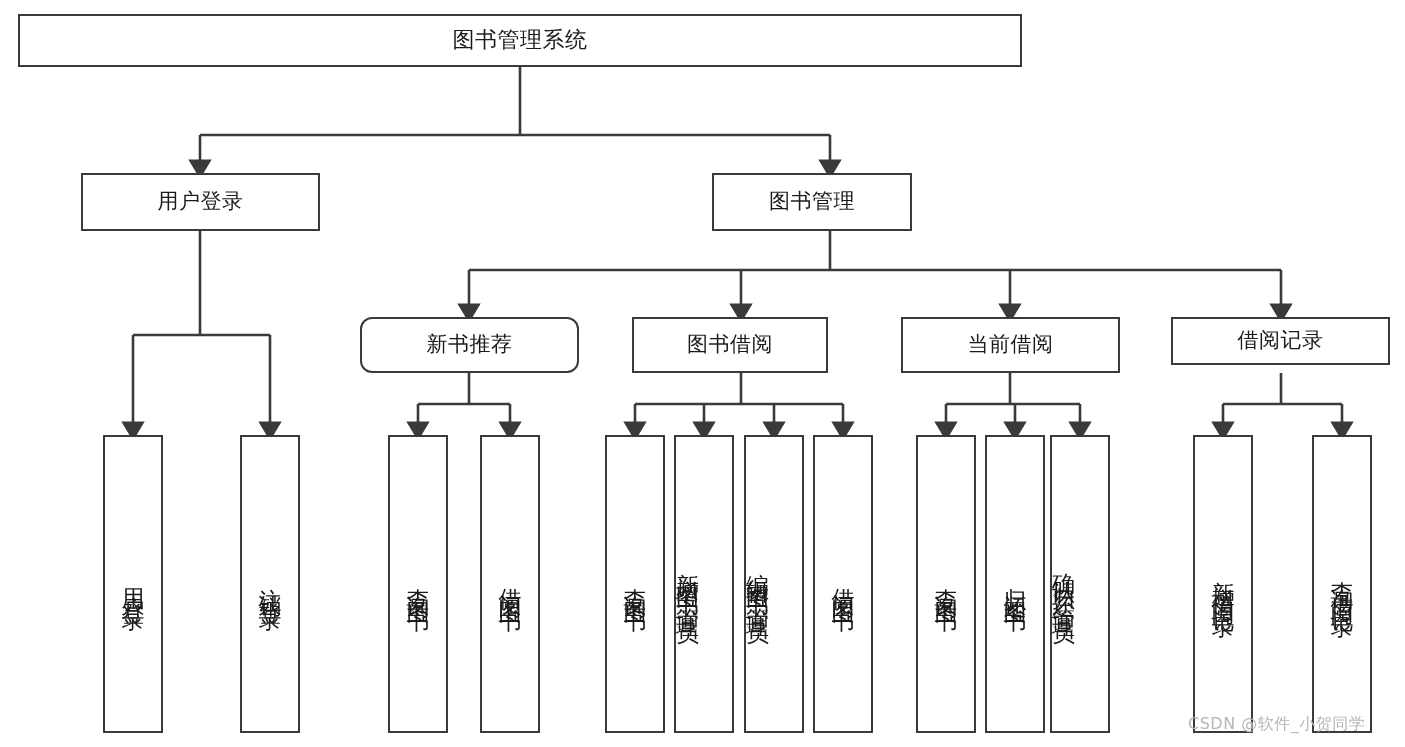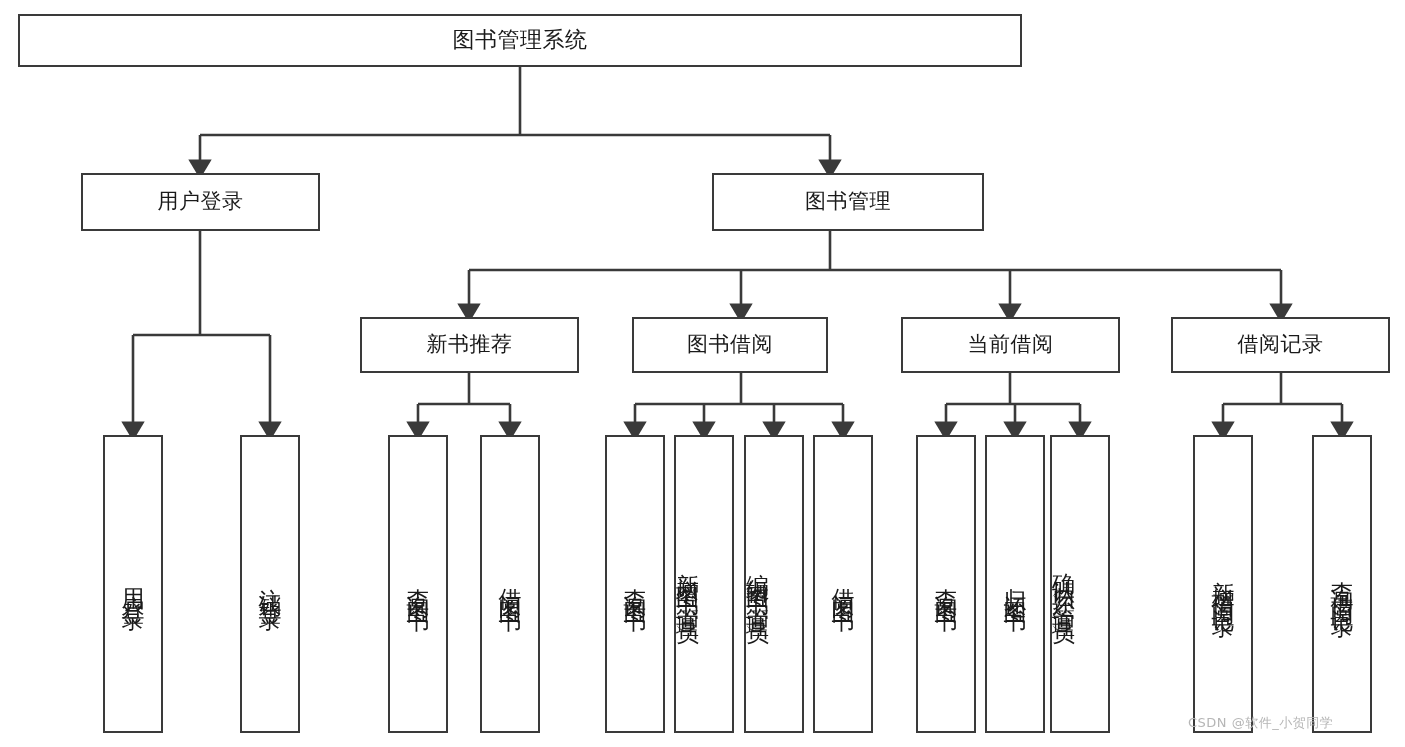--- a/index.html
+++ b/index.html
@@ -65,21 +65,21 @@
   .node.v.top {
     justify-content: flex-start;
   }
   .node.v.top .vtext {
     margin-top: 4px;
   }
   #watermark {
     position: absolute;
     left: 1188px;
     top: 714px;
-    font-size: 13px;
+    font-size: 16px;
     color: #b6b6b6;
     letter-spacing: 0.5px;
     white-space: nowrap;
     font-family: "DejaVu Sans", "Liberation Sans", sans-serif;
   }
 </style>
 </head>
 <body>
 
 <div id="diagram">
@@ -131,26 +131,26 @@
 
     <path d="M1281,373 L1281,404" stroke="#3a3a3a" stroke-width="2.6" fill="none"></path>
     <path d="M1223,404 L1342,404" stroke="#3a3a3a" stroke-width="2.6" fill="none"></path>
     <path d="M1223,404 L1223,424" stroke="#3a3a3a" stroke-width="2.6" fill="none" marker-end="url(#arrowhead)"></path>
     <path d="M1342,404 L1342,424" stroke="#3a3a3a" stroke-width="2.6" fill="none" marker-end="url(#arrowhead)"></path>
   </svg>
 
   <div class="node h root" style="left: 18px; top: 14px; width: 1004px; height: 53px;">图书管理系统</div>
 
   <div class="node h" style="left: 81px; top: 173px; width: 239px; height: 58px;">用户登录</div>
-  <div class="node h" style="left: 712px; top: 173px; width: 272px; height: 58px;">图书管理</div>
+  <div class="node h" style="left: 712px; top: 173px; width: 200px; height: 58px;">图书管理</div>
 
-  <div class="node h" style="left: 360px; top: 317px; width: 219px; height: 56px;">新书推荐</div>
+  <div class="node h" style="left: 360px; top: 317px; width: 219px; height: 56px; border-radius: 12px;">新书推荐</div>
   <div class="node h" style="left: 632px; top: 317px; width: 196px; height: 56px;">图书借阅</div>
   <div class="node h" style="left: 901px; top: 317px; width: 219px; height: 56px; text-align: right;">当前借阅</div>
-  <div class="node h" style="left: 1171px; top: 317px; width: 219px; height: 56px;">借阅记录</div>
+  <div class="node h" style="left: 1171px; top: 317px; width: 219px; height: 48px;">借阅记录</div>
 
   <div class="node v center" style="left: 103px; top: 435px; width: 60px; height: 298px;">
     <span class="vtext">用户登录</span>
   </div>
   <div class="node v center" style="left: 240px; top: 435px; width: 60px; height: 298px;">
     <span class="vtext">注销登录</span>
   </div>
   <div class="node v center" style="left: 388px; top: 435px; width: 60px; height: 298px;">
     <span class="vtext">查询图书</span>
   </div>

